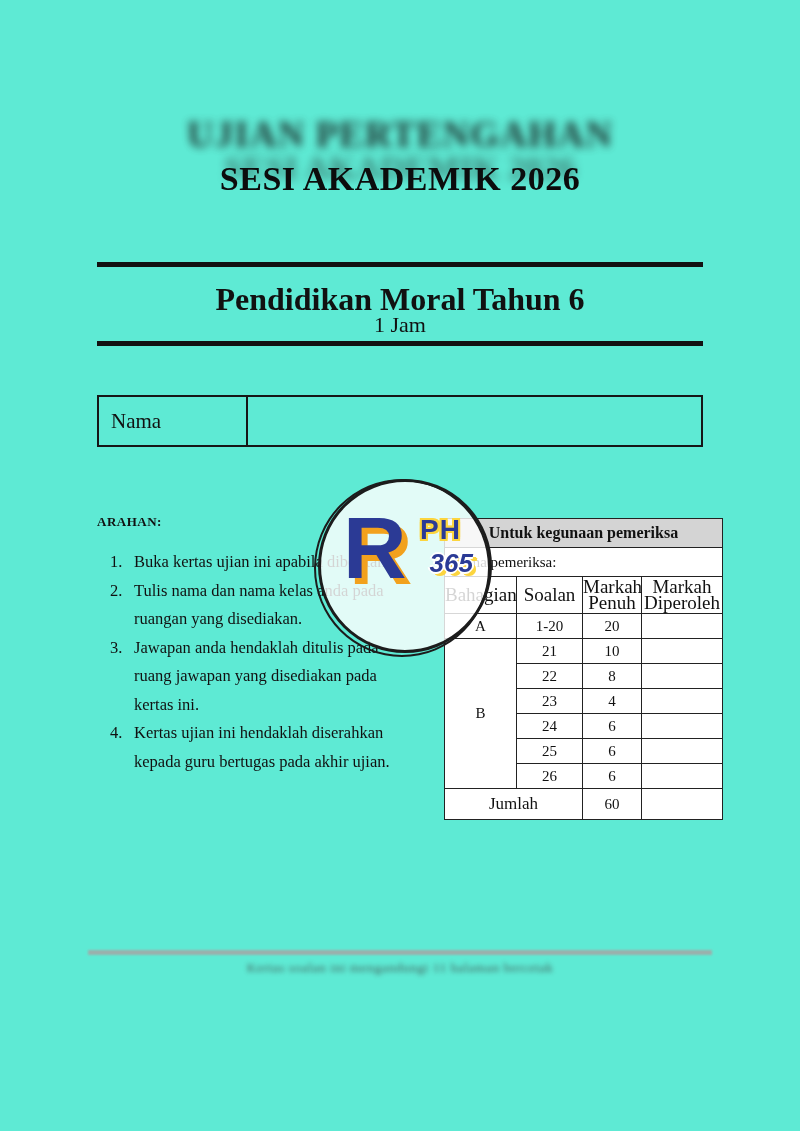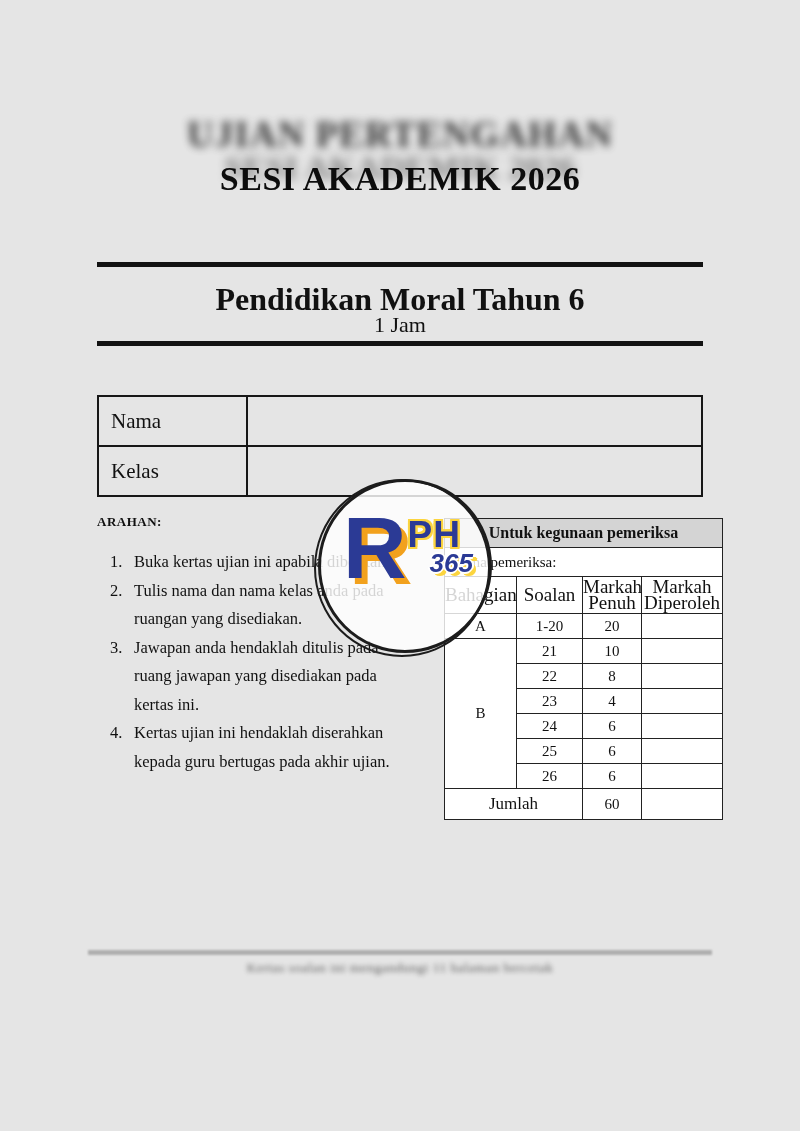--- a/index.html
+++ b/index.html
@@ -1,17 +1,17 @@
 <!DOCTYPE html>
 <html><head>
 <meta charset="utf-8">
 <style>
   html,body{margin:0;padding:0;background:#fff;}
   .page{
-    position:relative;width:800px;height:1131px;background:#e5e5e5;overflow:hidden;
+    position:relative;width:800px;height:1131px;background:#5eead4;overflow:hidden;
     font-family:"Liberation Serif","DejaVu Serif",serif;color:#111;
   }
   
   .blur-title{
     position:absolute;top:113px;left:0;right:0;text-align:center;
     font-size:37px;font-weight:bold;letter-spacing:1px;color:#151515;
     filter:blur(4px);opacity:.85;
   }
   .session-wrap{position:absolute;top:160px;left:0;right:0;height:46px;}
   .session-ghost{
@@ -64,21 +64,21 @@
   .watermark::before{
     content:"";position:absolute;left:-7px;top:-3px;right:-1px;bottom:-7px;
     border:2px solid #1c1c1c;border-radius:50%;
   }
   .wm-r{
     position:absolute;left:22px;top:22px;font-size:88px;font-weight:bold;
     font-family:"Liberation Sans","DejaVu Sans",sans-serif;color:#2b3a95;
     text-shadow:6px 6px 0 #f2a11d;line-height:1;
   }
   .wm-ph{
-    position:absolute;right:28px;top:34px;font-size:37px;font-weight:bold;
+    position:absolute;right:28px;top:34px;font-size:28px;font-weight:bold;
     font-family:"Liberation Sans","DejaVu Sans",sans-serif;color:#2b3a95;letter-spacing:1px;line-height:1;
     text-shadow:2px 0 0 #fcd53f,-2px 0 0 #fcd53f,0 2px 0 #fcd53f,0 -2px 0 #fcd53f,
                 2px 2px 0 #fcd53f,-2px -2px 0 #fcd53f,2px -2px 0 #fcd53f,-2px 2px 0 #fcd53f;
   }
   .wm-365{
     position:absolute;right:16px;top:68px;font-size:26px;font-weight:bold;font-style:italic;
     font-family:"Liberation Sans","DejaVu Sans",sans-serif;color:#2b3a95;line-height:1;
     text-shadow:2px 0 0 #fff,-2px 0 0 #fff,0 2px 0 #fff,0 -2px 0 #fff,
                 3px 3px 0 #fcd53f,4px 4px 0 #fcd53f;
   }
@@ -105,24 +105,20 @@
 
   <div class="rule rule-1"></div>
   <div class="subject">Pendidikan Moral Tahun 6</div>
   <div class="duration">1 Jam</div>
   <div class="rule rule-2"></div>
 
   <table class="name-table">
     <tbody>
         <tr>
       <td class="lbl">Nama</td>
-      <td></td>
-    </tr>
-    <tr>
-      <td class="lbl">Kelas</td>
       <td></td>
     </tr>
   </tbody>
     </table>
 
   <div class="arahan">ARAHAN:</div>
   <div class="instructions">
     <div class="item">
       <span class="num">1.</span>
       <span class="txt">Buka kertas ujian ini apabila diberitahu.</span>

